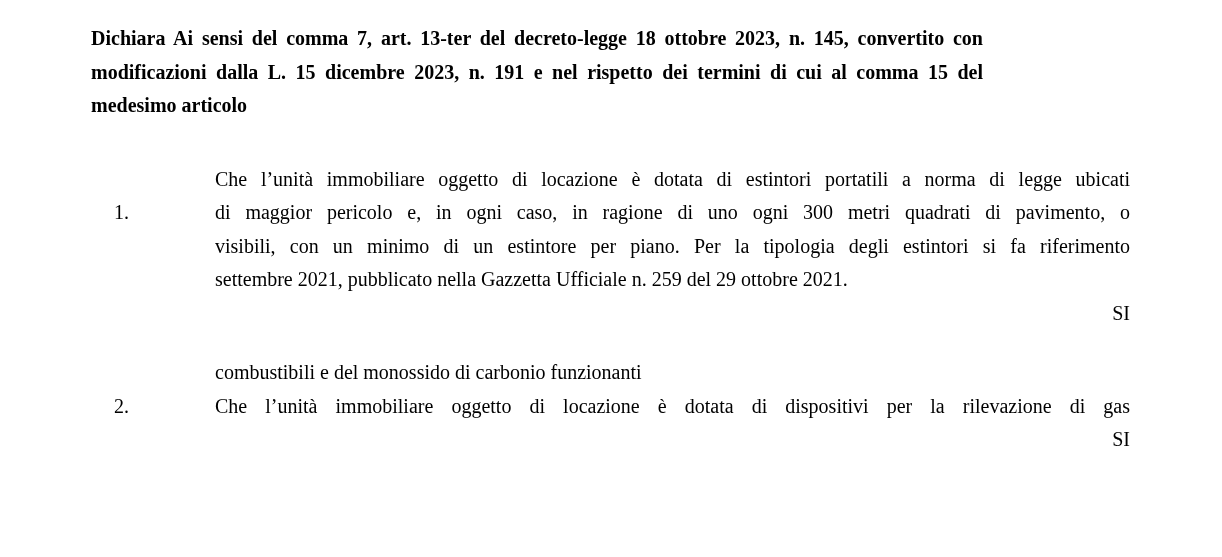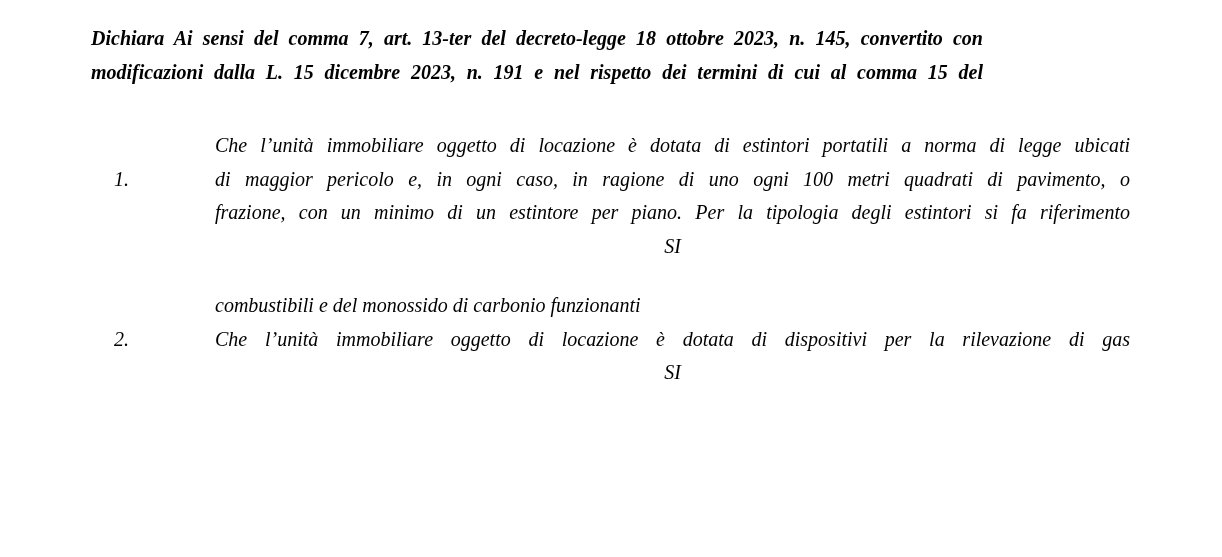--- a/index.html
+++ b/index.html
@@ -12,21 +12,20 @@
     background: #ffffff;
     color: #000000;
     font-family: "Liberation Serif", "DejaVu Serif", serif;
     overflow: hidden;
   }
   .page {
     box-sizing: border-box;
     width: 1083px;
     height: 557px;
     padding: 22px 100px 0 91px;
-    font-style: italic;
   }
   
   .heading {
     font-weight: bold;
     font-size: 20px;
     line-height: 33.5px;
     margin: 0 0 40px 0;
   }
   
   .jline {
@@ -54,41 +53,43 @@
     flex: 0 0 104px;
     width: 104px;
     padding: 33.5px 0 0 23px; 
   }
   .item-body {
     width: 915px;
     flex: 0 0 915px;
     margin-left: 20px;
   }
   .answer {
-    text-align: center;
+    text-align: right;
   }
 </style>
 </head>
 <body>
 
 <div class="page">
 
   <div class="heading">
     <div class="jline">Dichiara Ai sensi del comma 7, art. 13-ter del decreto-legge 18 ottobre 2023, n. 145, convertito con</div>
     <div class="jline">modificazioni dalla L. 15 dicembre 2023, n. 191 e nel rispetto dei termini di cui al comma 15 del</div>
+    <div class="jline last">medesimo articolo</div>
   </div>
 
   <div class="list">
 
     <div class="item">
       <div class="item-number">1.</div>
       <div class="item-body">
         <div class="jline">Che l’unità immobiliare oggetto di locazione è dotata di estintori portatili a norma di legge ubicati</div>
-        <div class="jline">di maggior pericolo e, in ogni caso, in ragione di uno ogni 100 metri quadrati di pavimento, o</div>
-        <div class="jline">frazione, con un minimo di un estintore per piano. Per la tipologia degli estintori si fa riferimento</div>
+        <div class="jline">di maggior pericolo e, in ogni caso, in ragione di uno ogni 300 metri quadrati di pavimento, o</div>
+        <div class="jline">visibili, con un minimo di un estintore per piano. Per la tipologia degli estintori si fa riferimento</div>
+        <div class="jline last">settembre 2021, pubblicato nella Gazzetta Ufficiale n. 259 del 29 ottobre 2021.</div>
         <div class="answer">SI</div>
       </div>
     </div>
 
     <div class="item">
       <div class="item-number">2.</div>
       <div class="item-body">
         <div class="jline last">combustibili e del monossido di carbonio funzionanti</div>
         <div class="jline">Che l’unità immobiliare oggetto di locazione è dotata di dispositivi per la rilevazione di gas</div>
         <div class="answer">SI</div>

